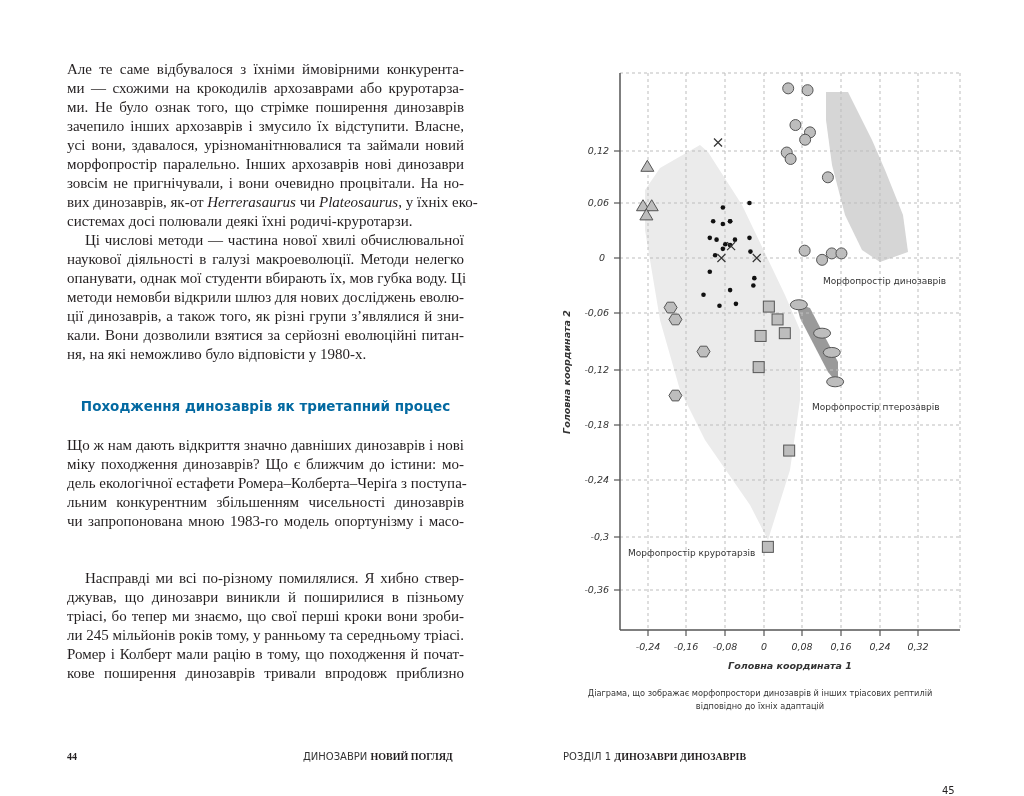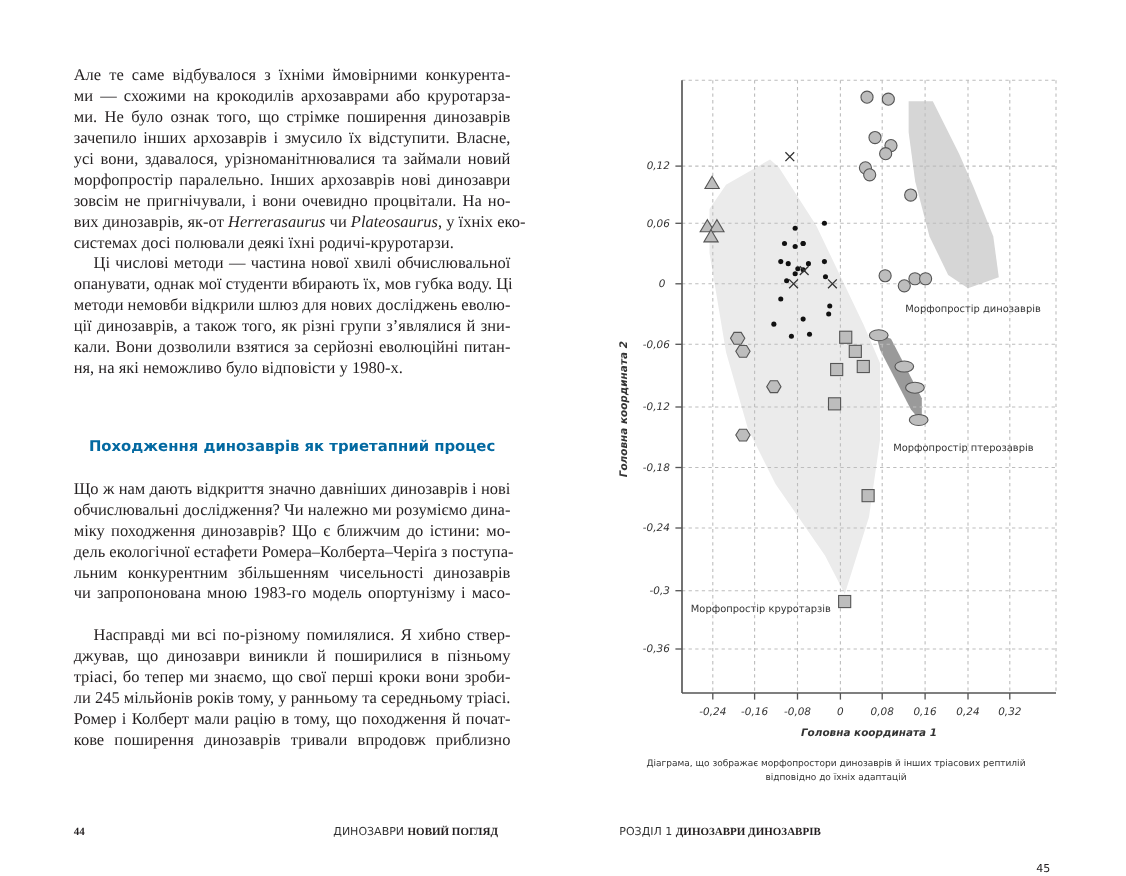--- a/index.html
+++ b/index.html
@@ -43,32 +43,32 @@
     <span class="line">зачепило інших архозаврів і змусило їх відступити. Власне,</span>
     <span class="line">усі вони, здавалося, урізноманітнювалися та займали новий</span>
     <span class="line">морфопростір паралельно. Інших архозаврів нові динозаври</span>
     <span class="line">зовсім не пригнічували, і вони очевидно процвітали. На но-</span>
     <span class="line">вих динозаврів, як-от <i>Herrerasaurus</i> чи <i>Plateosaurus</i>, у їхніх еко-</span>
     <span class="line last">системах досі полювали деякі їхні родичі-круротарзи.</span>
   </div>
 
   <div class="body-text" style="top:231px;">
     <span class="line" style="padding-left:18px;">Ці числові методи — частина нової хвилі обчислювальної</span>
+    <span class="line">наукової діяльності в галузі макроеволюції. Методи нелегко</span>
     <span class="line">опанувати, однак мої студенти вбирають їх, мов губка воду. Ці</span>
     <span class="line">методи немовби відкрили шлюз для нових досліджень еволю-</span>
     <span class="line">ції динозаврів, а також того, як різні групи з’являлися й зни-</span>
     <span class="line">кали. Вони дозволили взятися за серйозні еволюційні питан-</span>
     <span class="line last">ня, на які неможливо було відповісти у 1980-х.</span>
   </div>
 
   <div class="section-heading">Походження динозаврів як триетапний процес</div>
 
   <div class="body-text" style="top:436px;">
     <span class="line">Що ж нам дають відкриття значно давніших динозаврів і нові</span>
-    <span class="line">обчислювальні дослідження? Чи належно ми розуміємо дина-</span>
     <span class="line">міку походження динозаврів? Що є ближчим до істини: мо-</span>
     <span class="line">дель екологічної естафети Ромера–Колберта–Черіґа з поступа-</span>
     <span class="line">льним конкурентним збільшенням чисельності динозаврів</span>
     <span class="line">чи запропонована мною 1983-го модель опортунізму і масо-</span>
   </div>
 
   <div class="body-text" style="top:569px;">
     <span class="line" style="padding-left:18px;">Насправді ми всі по-різному помилялися. Я хибно ствер-</span>
     <span class="line">джував, що динозаври виникли й поширилися в пізньому</span>
     <span class="line">тріасі, бо тепер ми знаємо, що свої перші кроки вони зроби-</span>

